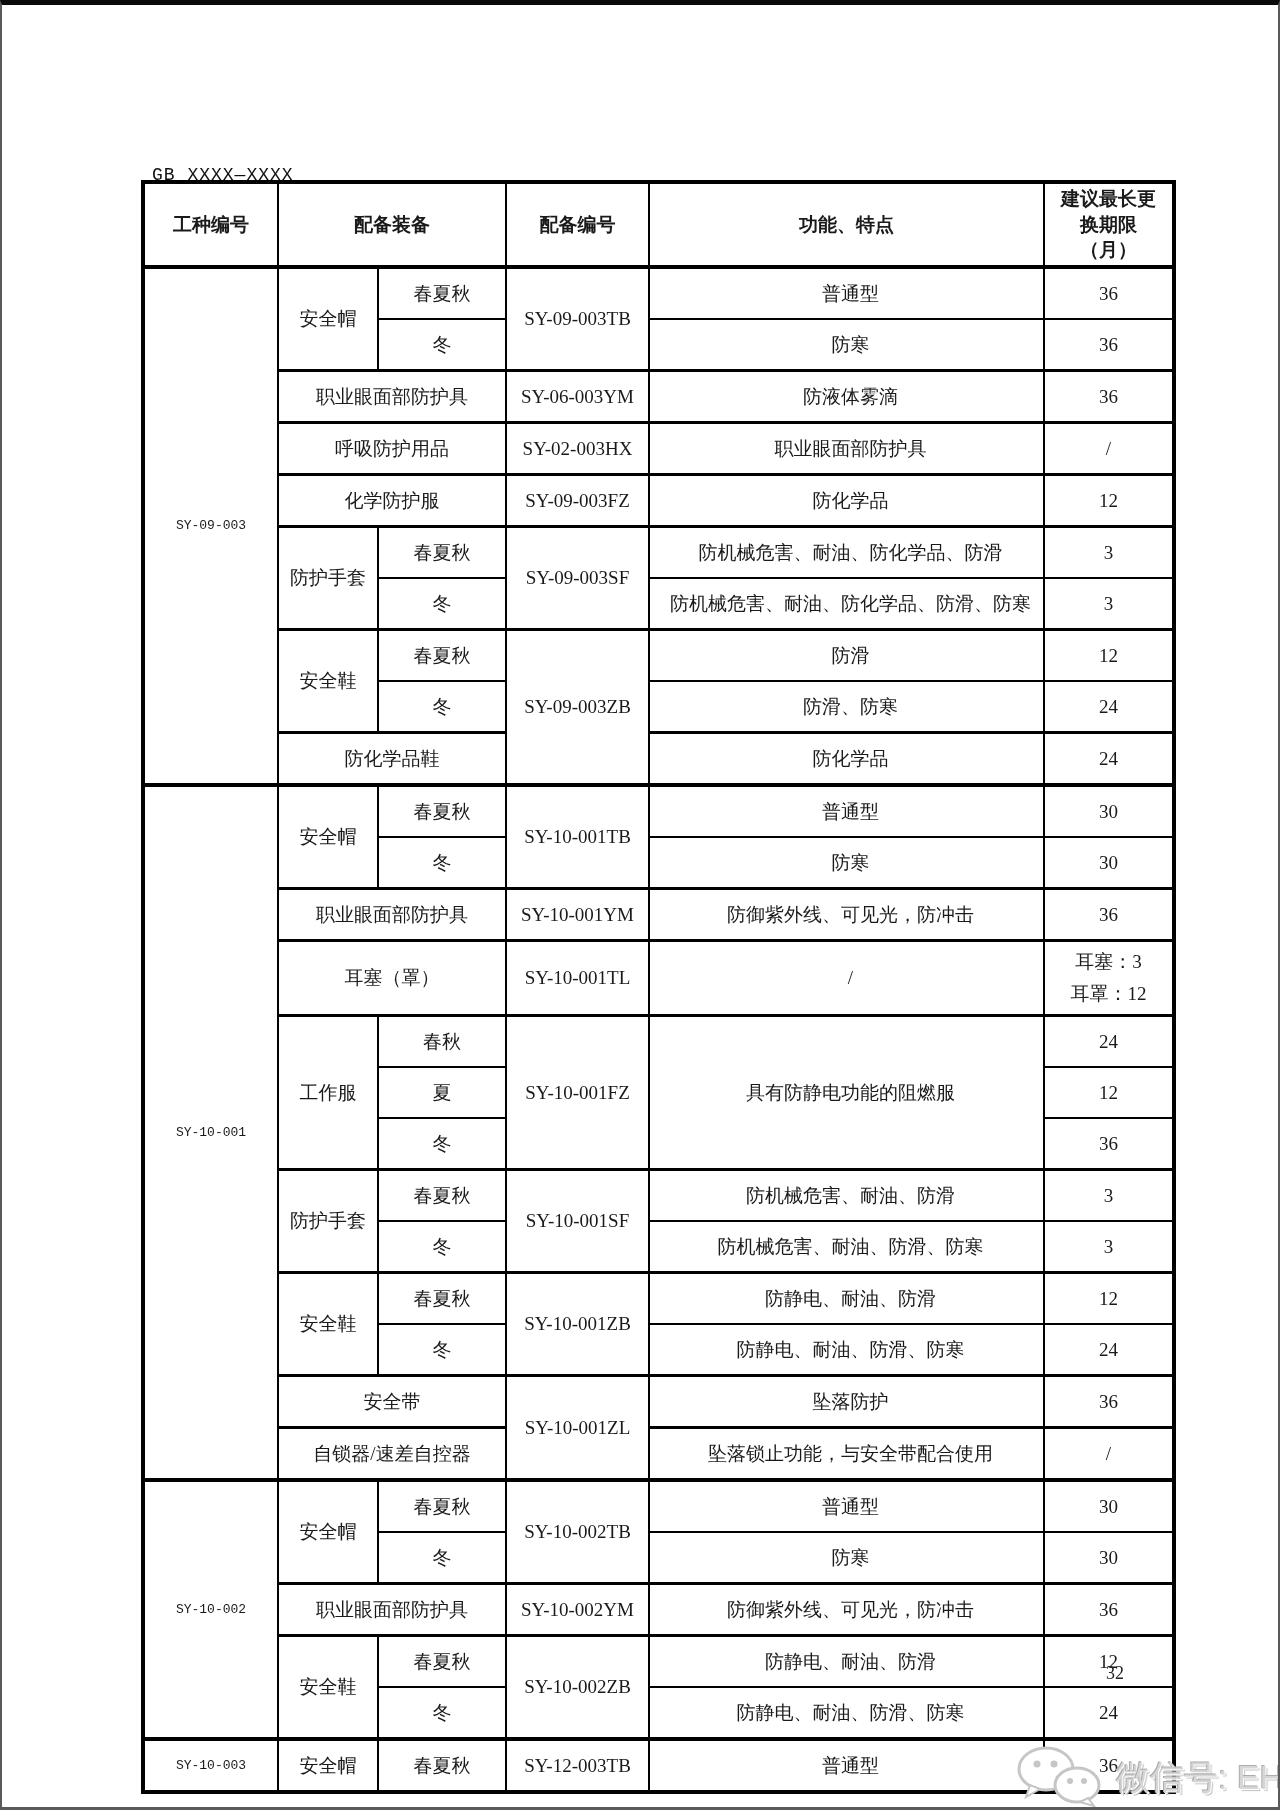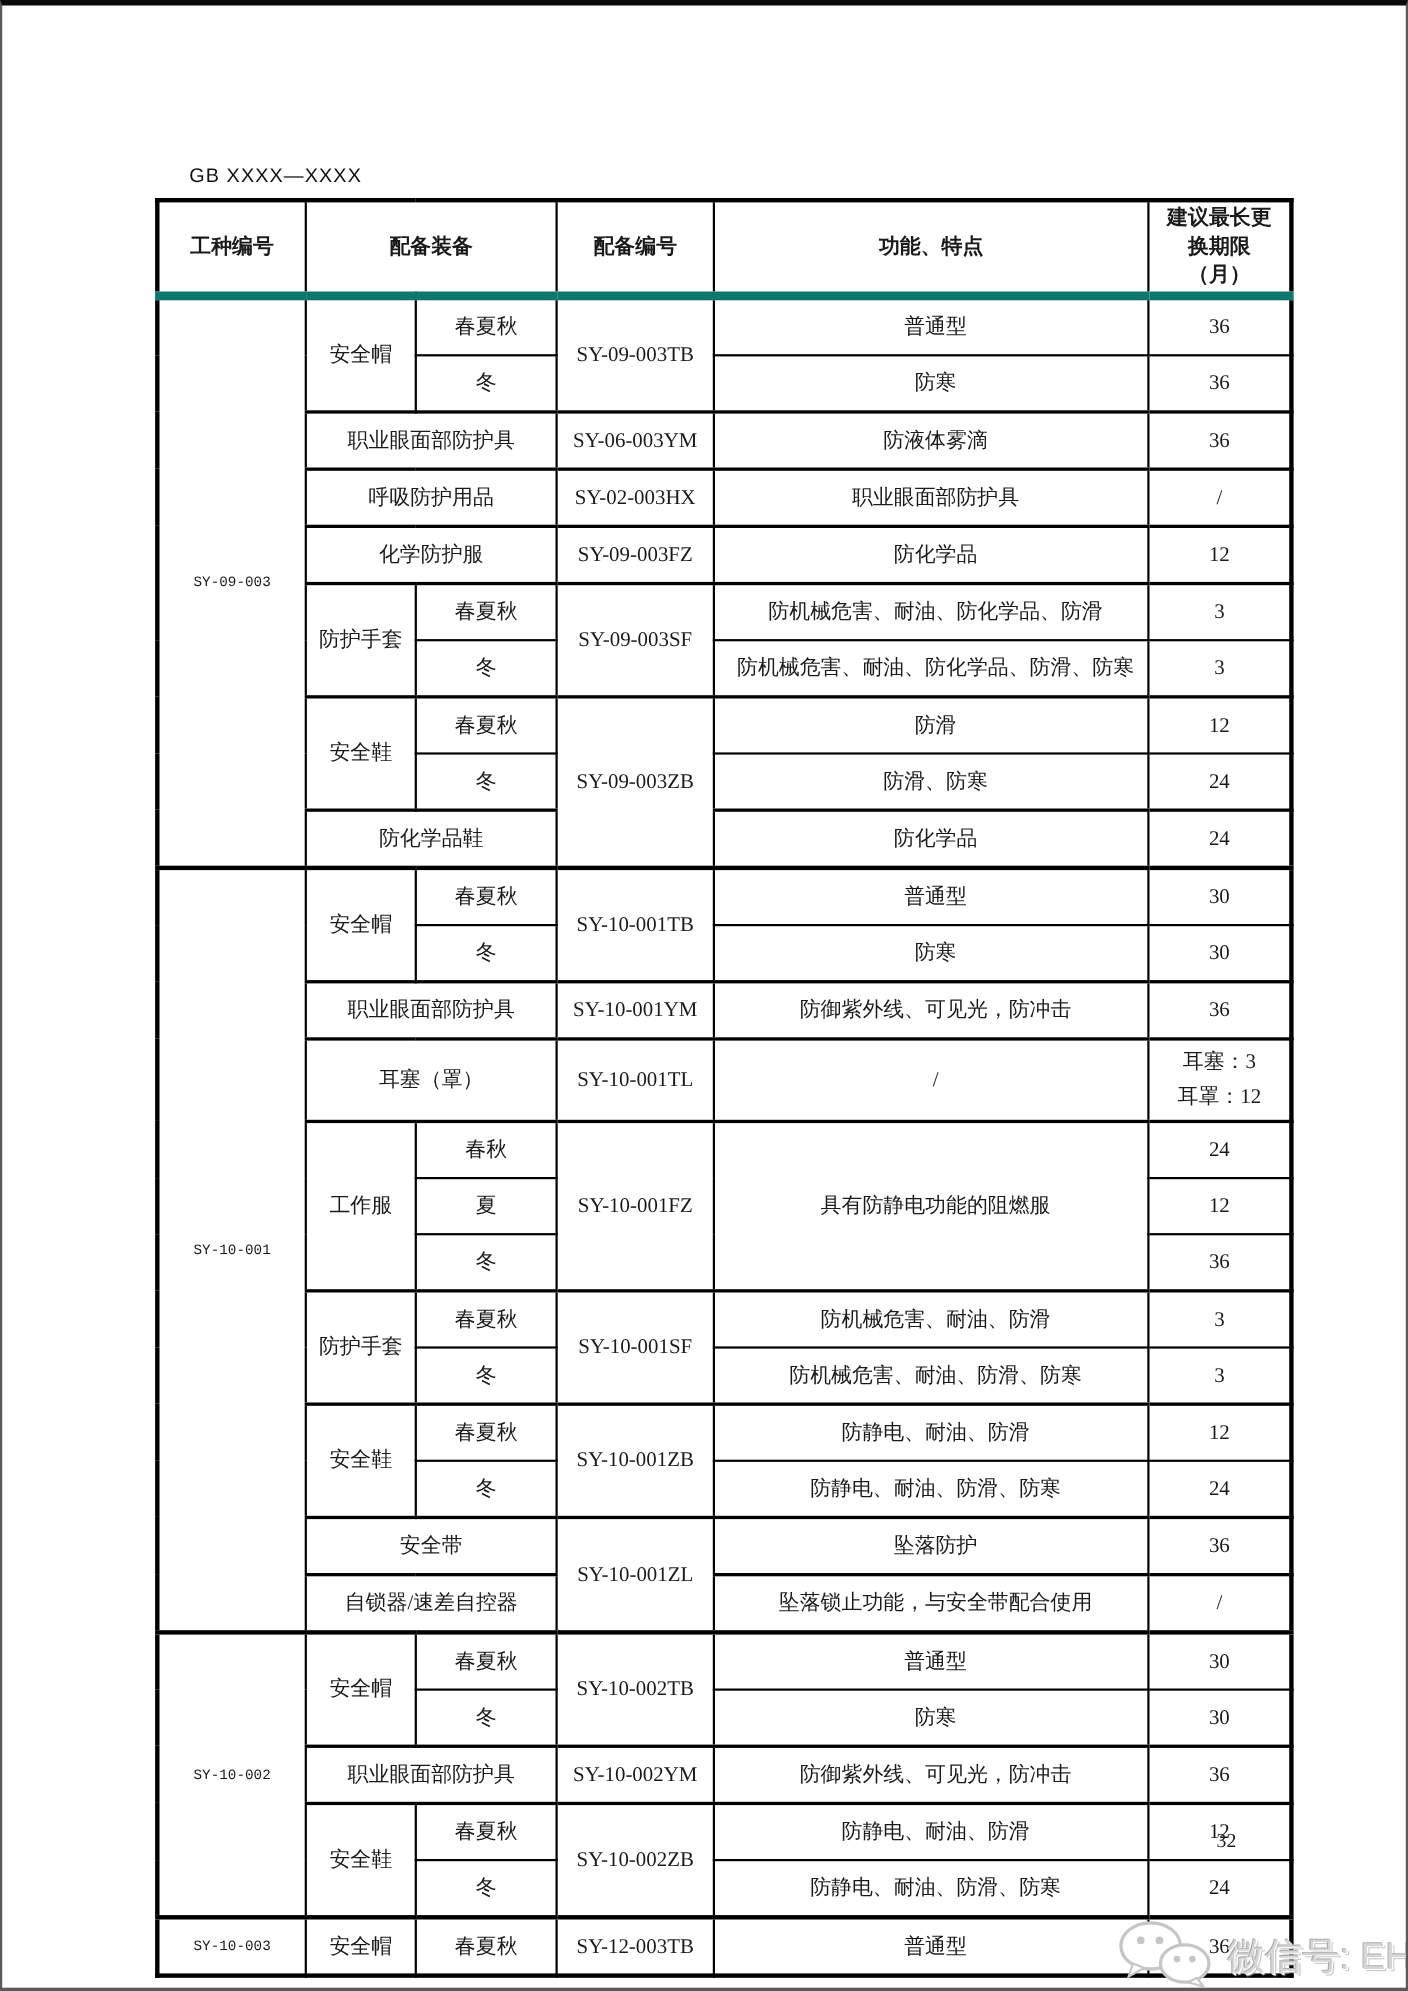--- a/index.html
+++ b/index.html
@@ -10,25 +10,24 @@
     box-sizing:border-box;
     border-top:5px solid #0a0a0a;
     border-left:2px solid #5a5a5a;
     border-right:2px solid #5a5a5a;
     border-bottom:3px solid #5a5a5a;
     font-family:"Liberation Serif","DejaVu Serif",serif;
     color:#1a1a1a;
     overflow:hidden;
   }
   .doc-code{
-    position:absolute;left:150px;top:144px;
+    position:absolute;left:150px;top:160px;
     font-size:18px;letter-spacing:1px;
-    font-family:Liberation Sans, sans-serif;
+    font-family:Liberation Mono, monospace;
     color:#111;
-    margin-left:20px;
   }
   table.main{
     position:absolute;left:139px;top:175px;
     width:1031px;
     border-collapse:collapse;
     table-layout:fixed;
     border:4px solid #000;
   }
   table.main th, table.main td{
     border:2px solid #000;
@@ -37,21 +36,21 @@
     vertical-align:middle;
     padding:2px 4px;
     height:45px;
     line-height:1.35;
     overflow:hidden;
     word-break:break-all;
   }
   table.main th{
     font-weight:bold;
     height:62px;
-    border-bottom:8px solid #0f766e;
+    border-bottom:3px solid #0f766e;
     padding:2px 10px;
   }
   table.main td.l{text-align:center;padding-left:12px;}
   table.main tr.g > td{border-top:3px solid #000;}
   table.main tr.sec > td{border-top:4px solid #000;}
   table.main tr.tall > td{height:68px;line-height:1.7;}
   table.main td.secid{font-size:13px;font-family:Liberation Mono, monospace;}
   .page-num{
     position:absolute;left:1104px;top:1658px;
     font-size:18px;color:#222;

